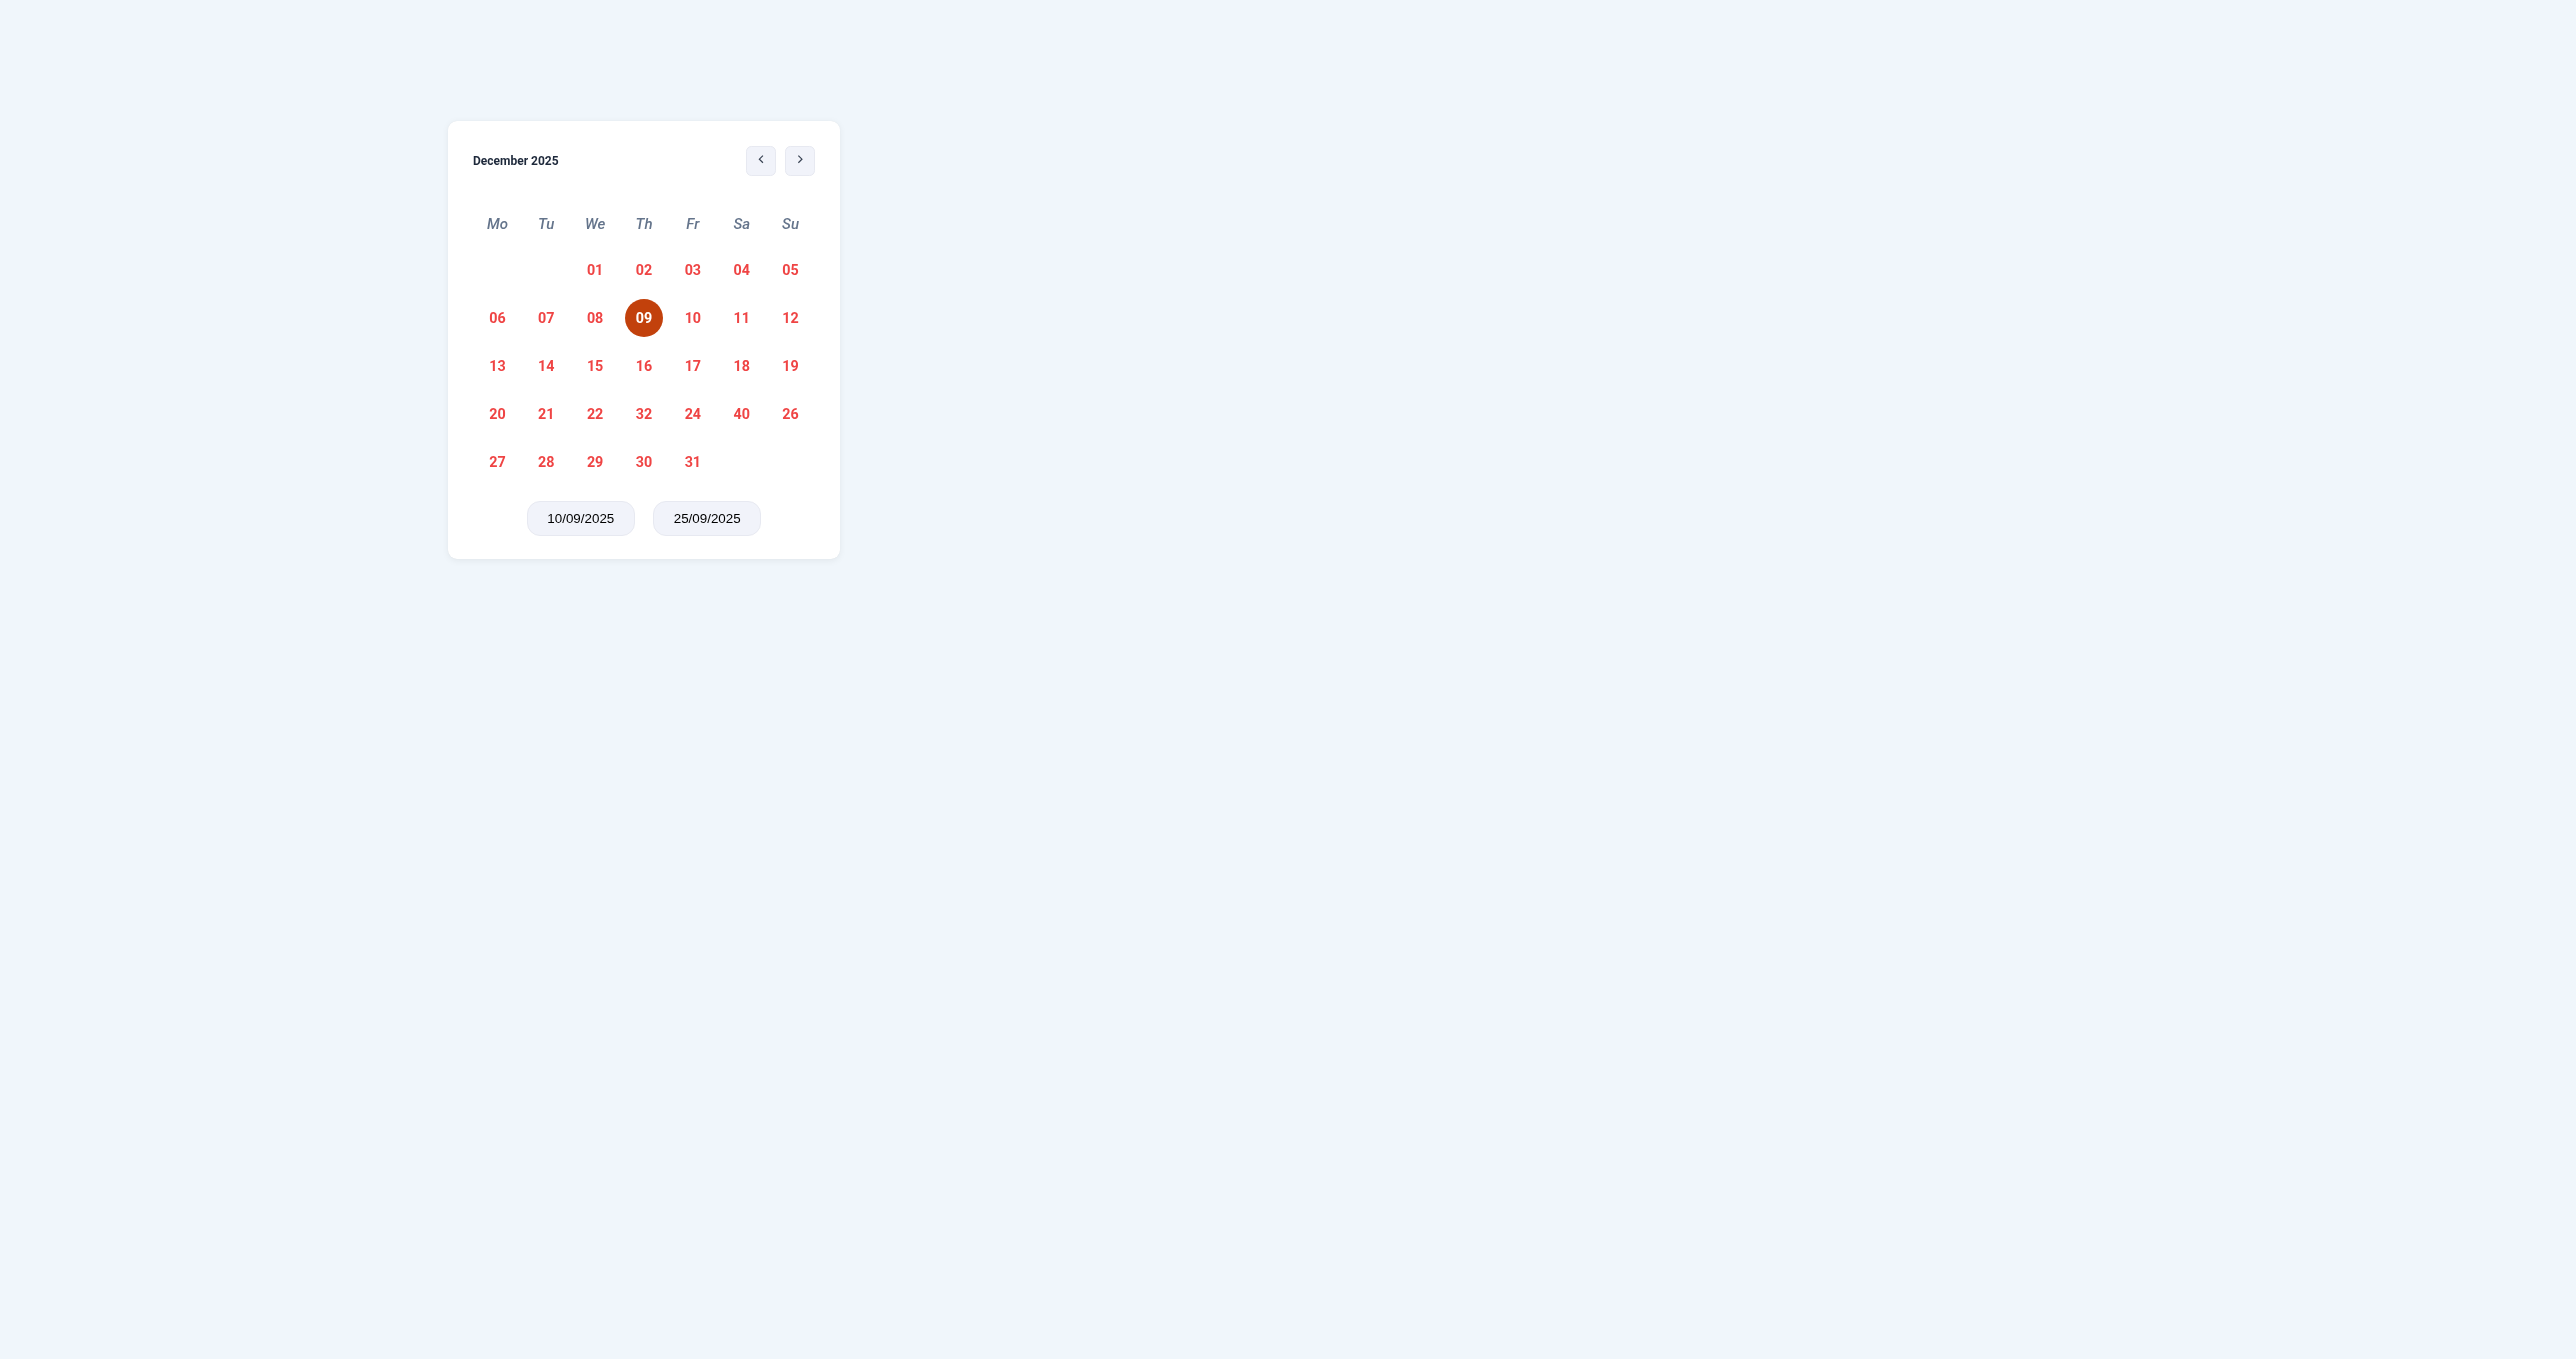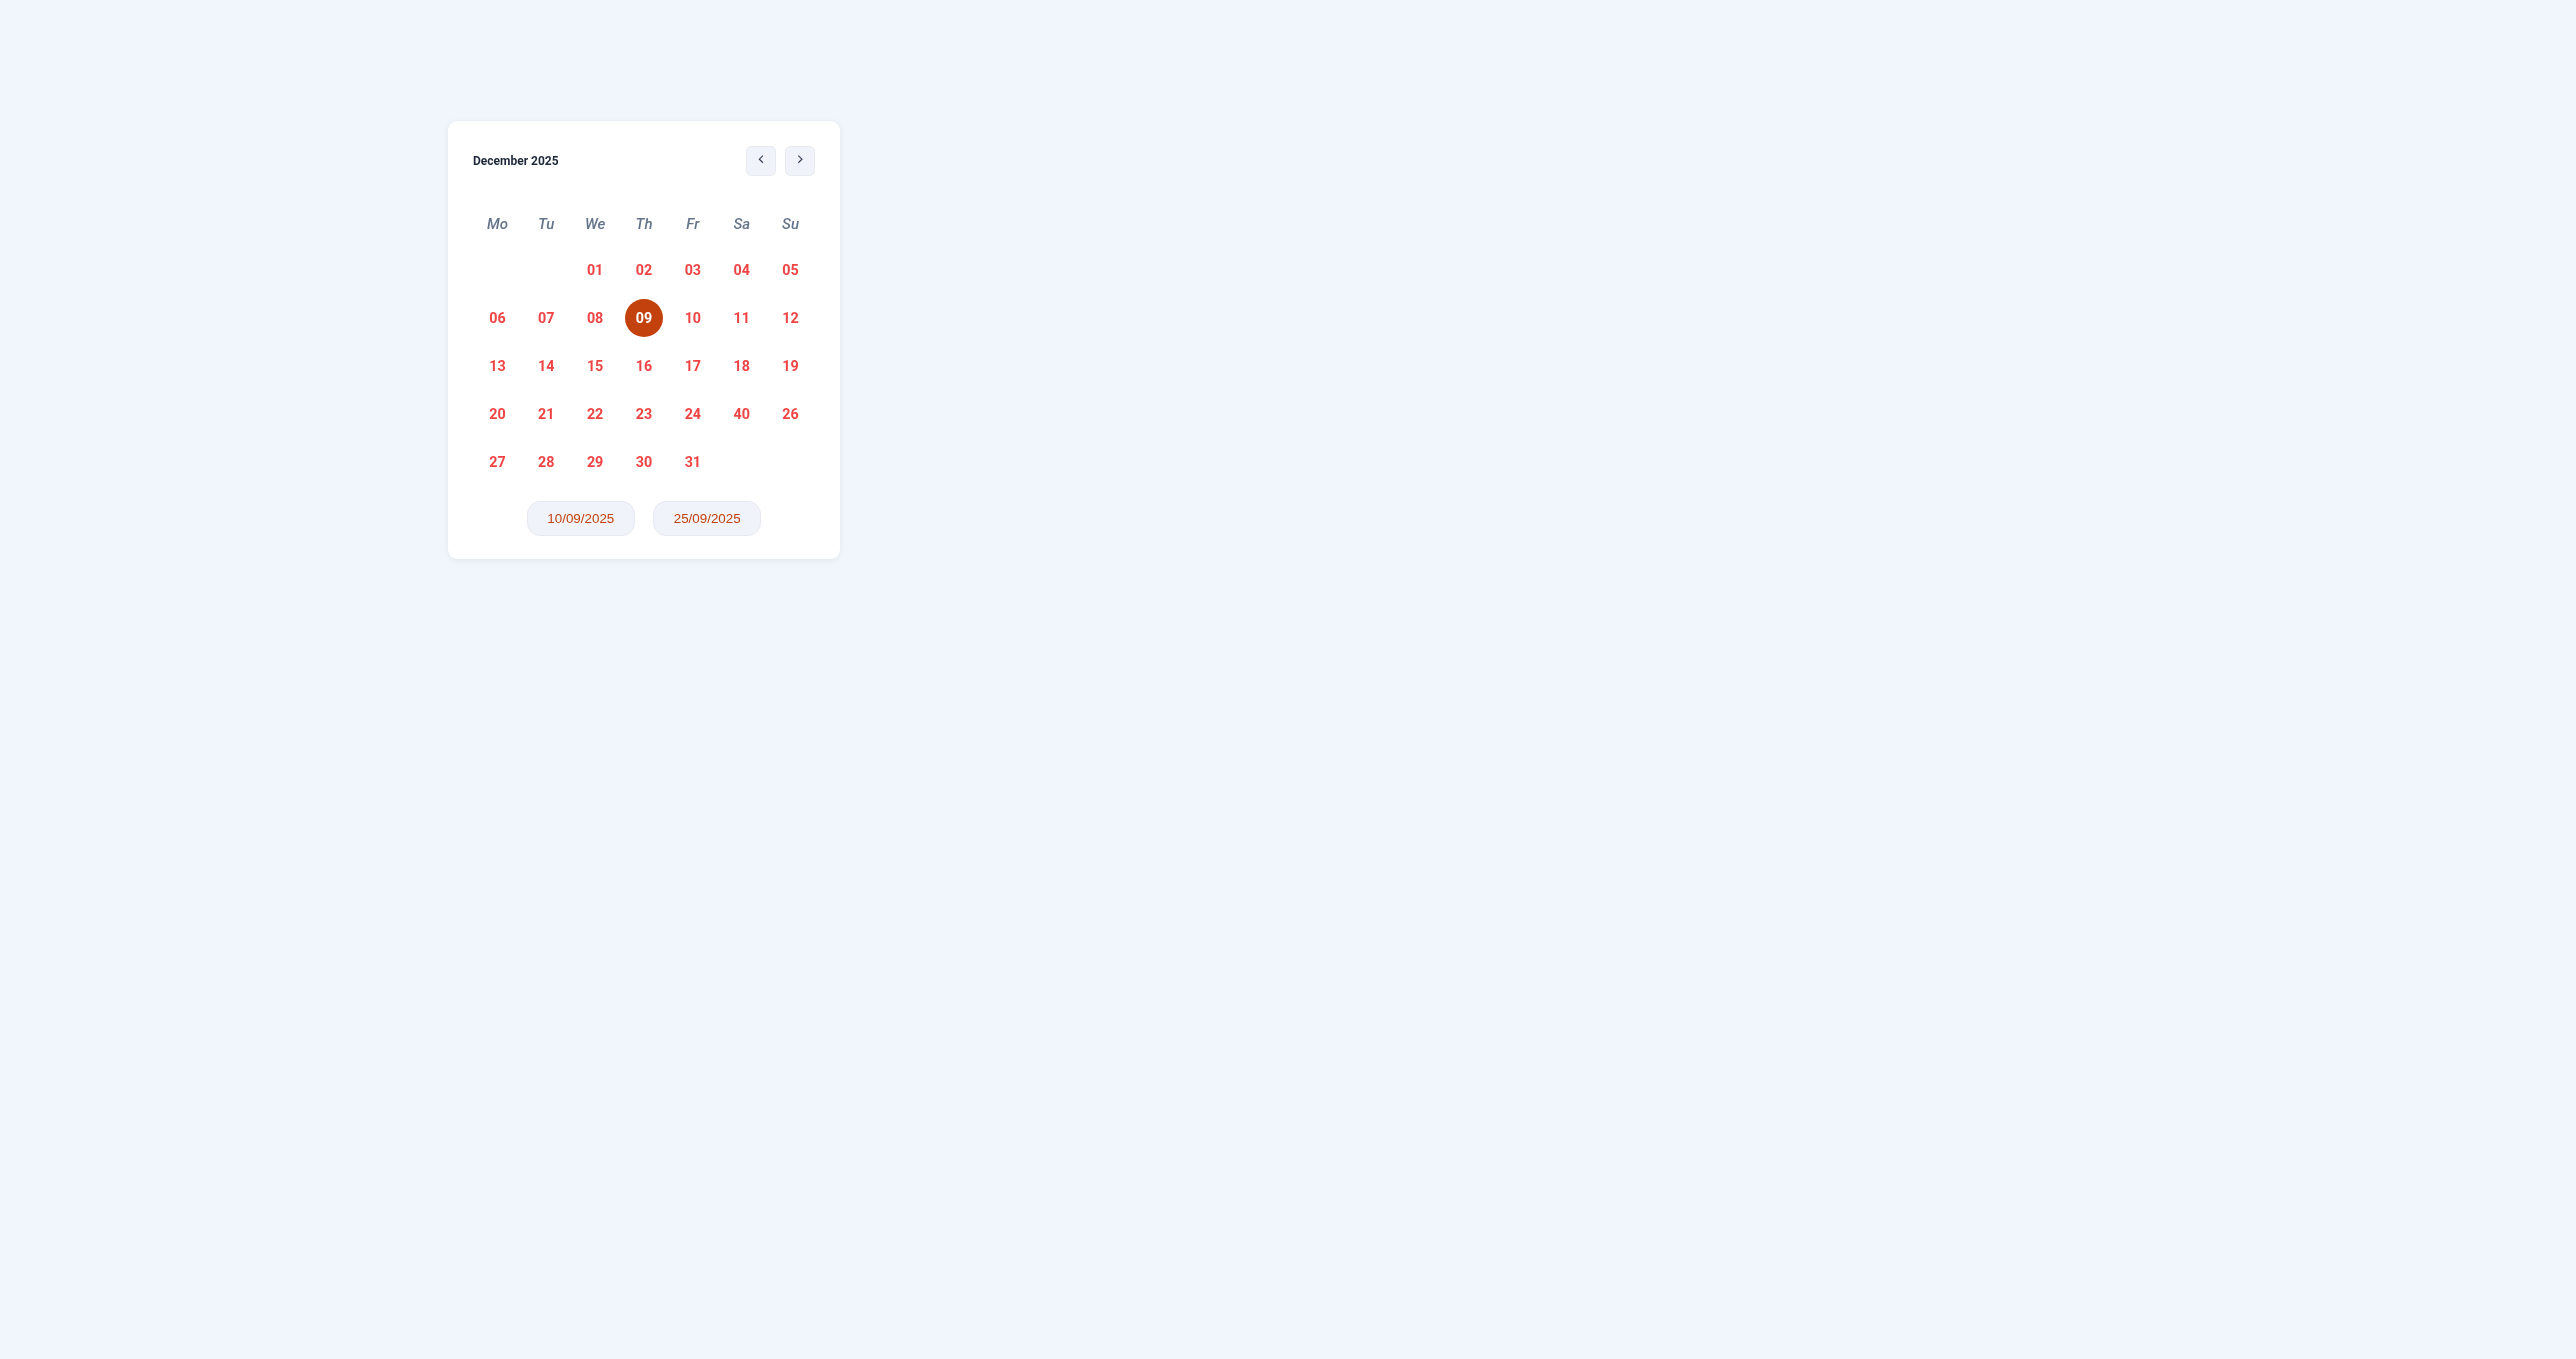--- a/index.html
+++ b/index.html
@@ -115,21 +115,21 @@
       margin-top: 19.7px;
     }
 
     .quick-date-button {
       background-color: #f1f3fa;
       border: 0.9px solid #e7e9f1;
       border-radius: 13px;
       padding: 9px 19.7px;
       font-size: 13.4px;
       font-weight: 500;
-      color: #c2410c;
+      color: #000000;
       cursor: pointer;
     }
   </style>
 </head>
 <body>
 
 <div class="calendar-card">
   <div class="calendar-header">
     <div class="calendar-title">December 2025</div>
     <div class="nav-buttons">
@@ -220,21 +220,21 @@
       <div class="day-cell">
         <div class="day">20</div>
       </div>
       <div class="day-cell">
         <div class="day">21</div>
       </div>
       <div class="day-cell">
         <div class="day">22</div>
       </div>
       <div class="day-cell">
-        <div class="day">23</div>
+        <div class="day">32</div>
       </div>
       <div class="day-cell">
         <div class="day">24</div>
       </div>
       <div class="day-cell">
         <div class="day">40</div>
       </div>
       <div class="day-cell">
         <div class="day">26</div>
       </div>

